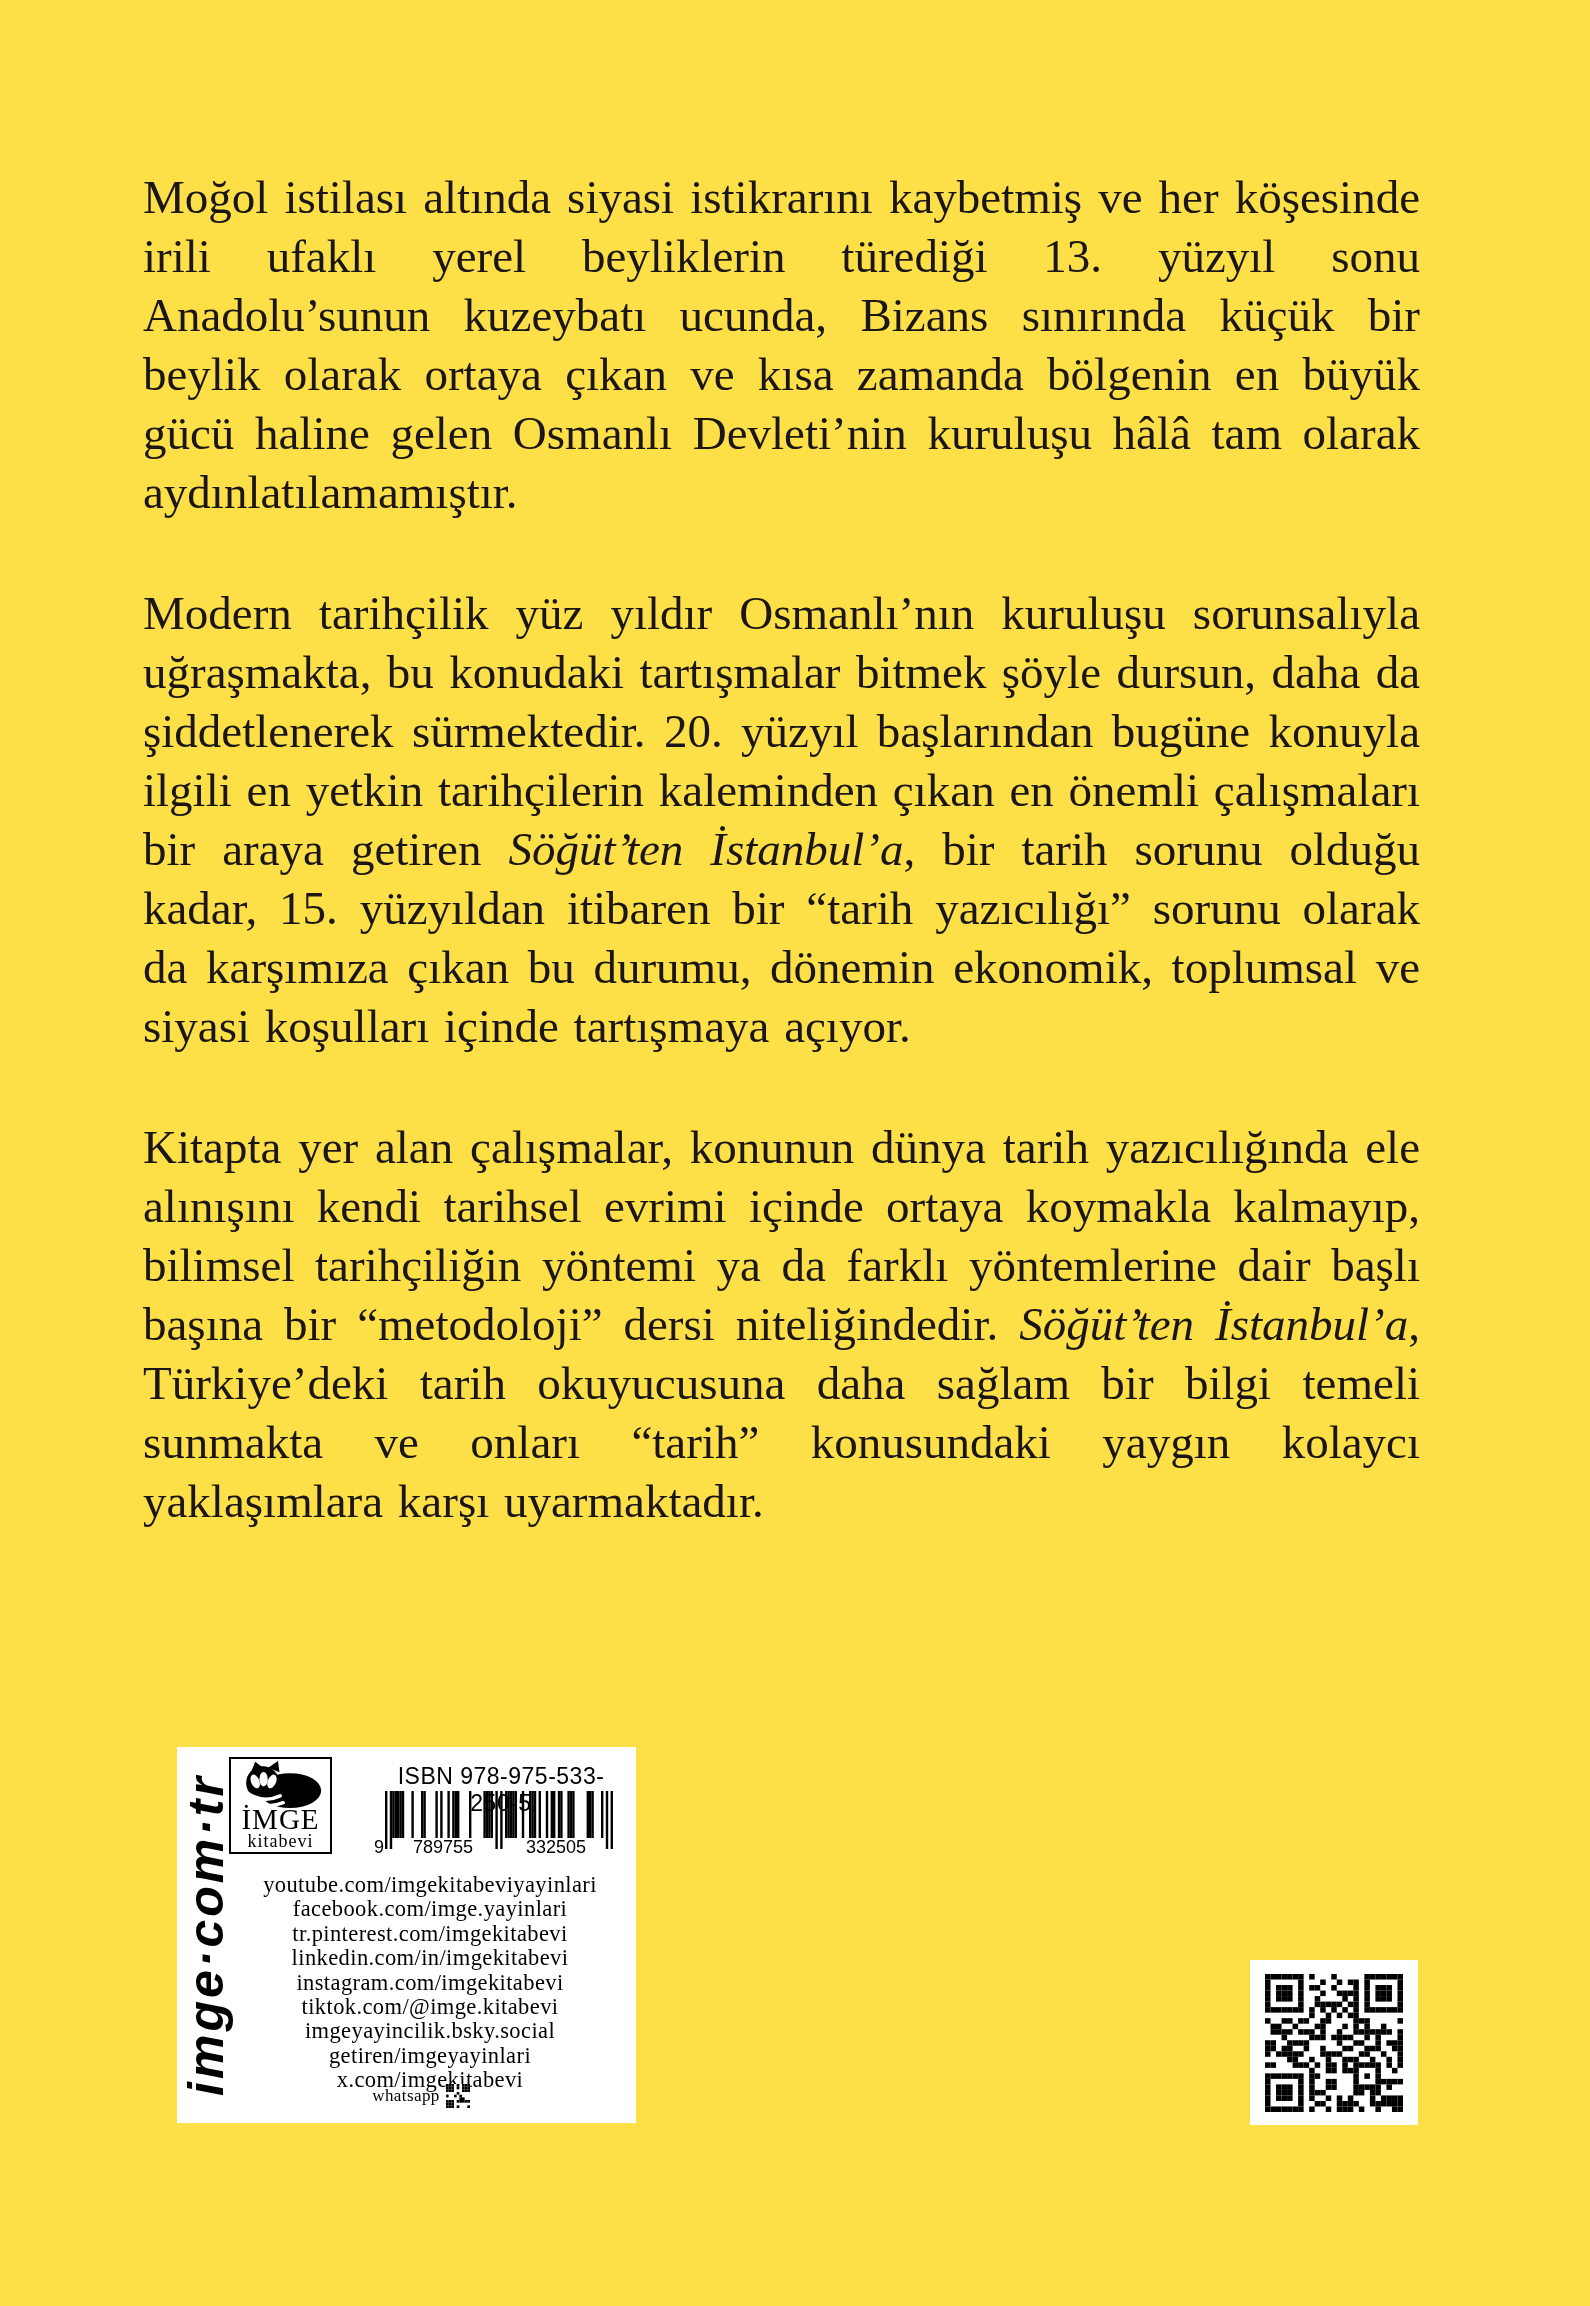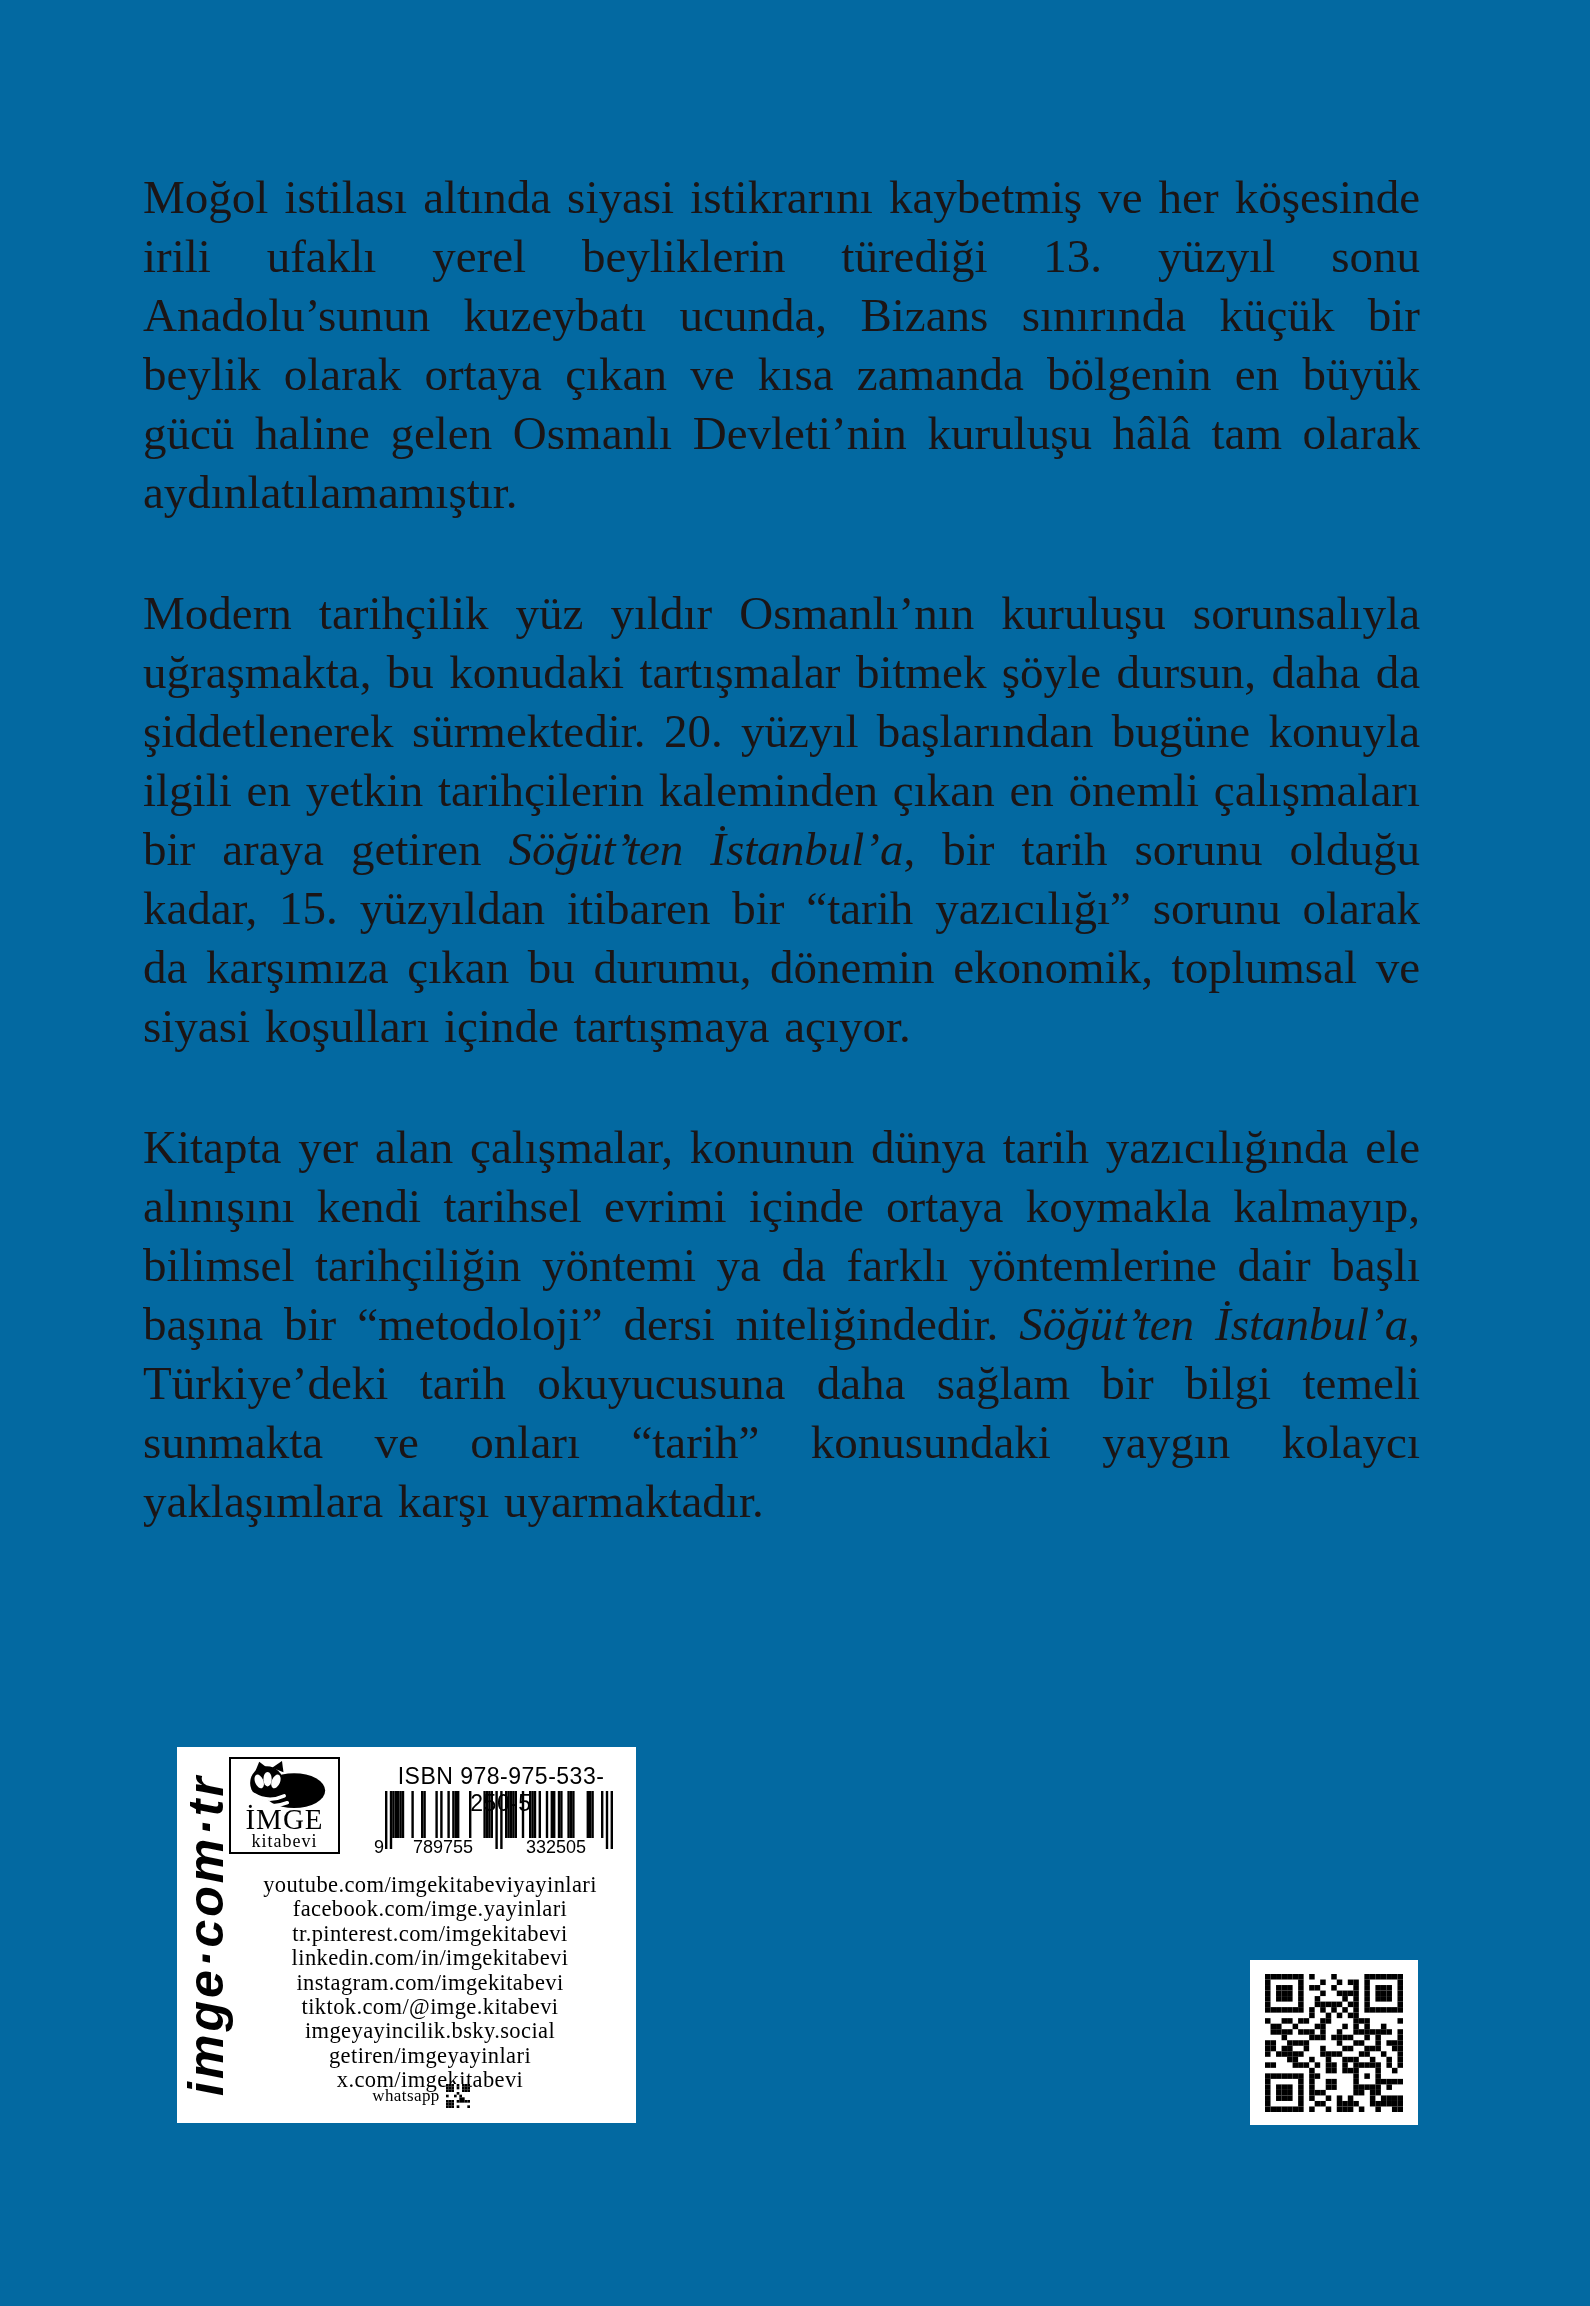--- a/index.html
+++ b/index.html
@@ -15,21 +15,21 @@
   .blurb em{font-style:italic;}
 
   
   .publisher-box{position:absolute;left:177px;top:1747px;width:459px;height:376px;
                  background:#ffffff;color:#000;}
   .vertical-site{position:absolute;top:376px;left:0px;width:376px;height:58px;
                  transform:rotate(-90deg);transform-origin:0 0;
                  display:flex;align-items:center;justify-content:center;
                  font-family:"Liberation Sans",sans-serif;
                  font-style:italic;font-weight:bold;font-size:50px;letter-spacing:3px;color:#000;}
-  .logo-frame{position:absolute;left:52px;top:10px;width:111px;height:97px;
+  .logo-frame{position:absolute;left:52px;top:10px;width:103px;height:97px;
               border:2.5px solid #000;box-sizing:border-box;text-align:center;overflow:hidden;}
   .logo-frame svg{display:block;margin:2px auto 0 auto;}
   .logo-name{font-family:"Liberation Serif",serif;font-size:29px;line-height:28px;letter-spacing:1px;margin-top:-3px;}
   .logo-sub{font-family:"Liberation Serif",serif;font-size:18px;line-height:17px;letter-spacing:1px;}
 
   .isbn-label{position:absolute;left:198px;top:16px;width:252px;text-align:center;
               font-family:"Liberation Sans",sans-serif;font-size:23px;letter-spacing:0.5px;}
   .barcode{position:absolute;left:196px;top:44px;width:256px;height:64px;}
   .btxt{font-family:"Liberation Sans",sans-serif;font-size:18px;fill:#000;}
 
@@ -42,21 +42,21 @@
   .mini-qr{width:24px;height:24px;background:#fff;}
 
   
   .qr-wrap{position:absolute;left:1250px;top:1960px;width:168px;height:165px;background:#ffffff;
            display:flex;align-items:center;justify-content:center;}
   .qr-wrap svg{width:138px;height:138px;}
 </style>
 </head>
 <body>
 
-<div class="page" style="background: #0369a1;">
+<div class="page" style="background: #fde047;">
 
   <main class="blurb" lang="tr" style="color: rgb(27, 21, 22);">
       <p><span>Moğol istilası altında siyasi istikrarını kaybetmiş ve her köşesinde irili ufaklı yerel beyliklerin türediği 13. yüzyıl sonu Anadolu’sunun kuzeybatı ucunda, Bizans sınırında küçük bir beylik olarak ortaya çıkan ve kısa zamanda bölgenin en büyük gücü haline gelen Osmanlı Devleti’nin kuruluşu hâlâ tam olarak aydınlatılamamıştır.</span></p>
       <p><span>Modern tarihçilik yüz yıldır Osmanlı’nın kuruluşu sorunsalıyla uğraşmakta, bu konudaki tartışmalar bitmek şöyle dursun, daha da şiddetlenerek sürmektedir. 20. yüzyıl başlarından bugüne konuyla ilgili en yetkin tarihçilerin kaleminden çıkan en önemli çalışmaları bir araya getiren </span><em>Söğüt’ten İstanbul’a</em><span>, bir tarih sorunu olduğu kadar, 15. yüzyıldan itibaren bir “tarih yazıcılığı” sorunu olarak da karşımıza çıkan bu durumu, dönemin ekonomik, toplumsal ve siyasi koşulları içinde tartışmaya açıyor.</span></p>
       <p><span>Kitapta yer alan çalışmalar, konunun dünya tarih yazıcılığında ele alınışını kendi tarihsel evrimi içinde ortaya koymakla kalmayıp, bilimsel tarihçiliğin yöntemi ya da farklı yöntemlerine dair başlı başına bir “metodoloji” dersi niteliğindedir. </span><em>Söğüt’ten İstanbul’a</em><span>, Türkiye’deki tarih okuyucusuna daha sağlam bir bilgi temeli sunmakta ve onları “tarih” konusundaki yaygın kolaycı yaklaşımlara karşı uyarmaktadır.</span></p>
     </main>
 
   <section class="publisher-box">
 
     <div class="vertical-site">imge·com·tr</div>

